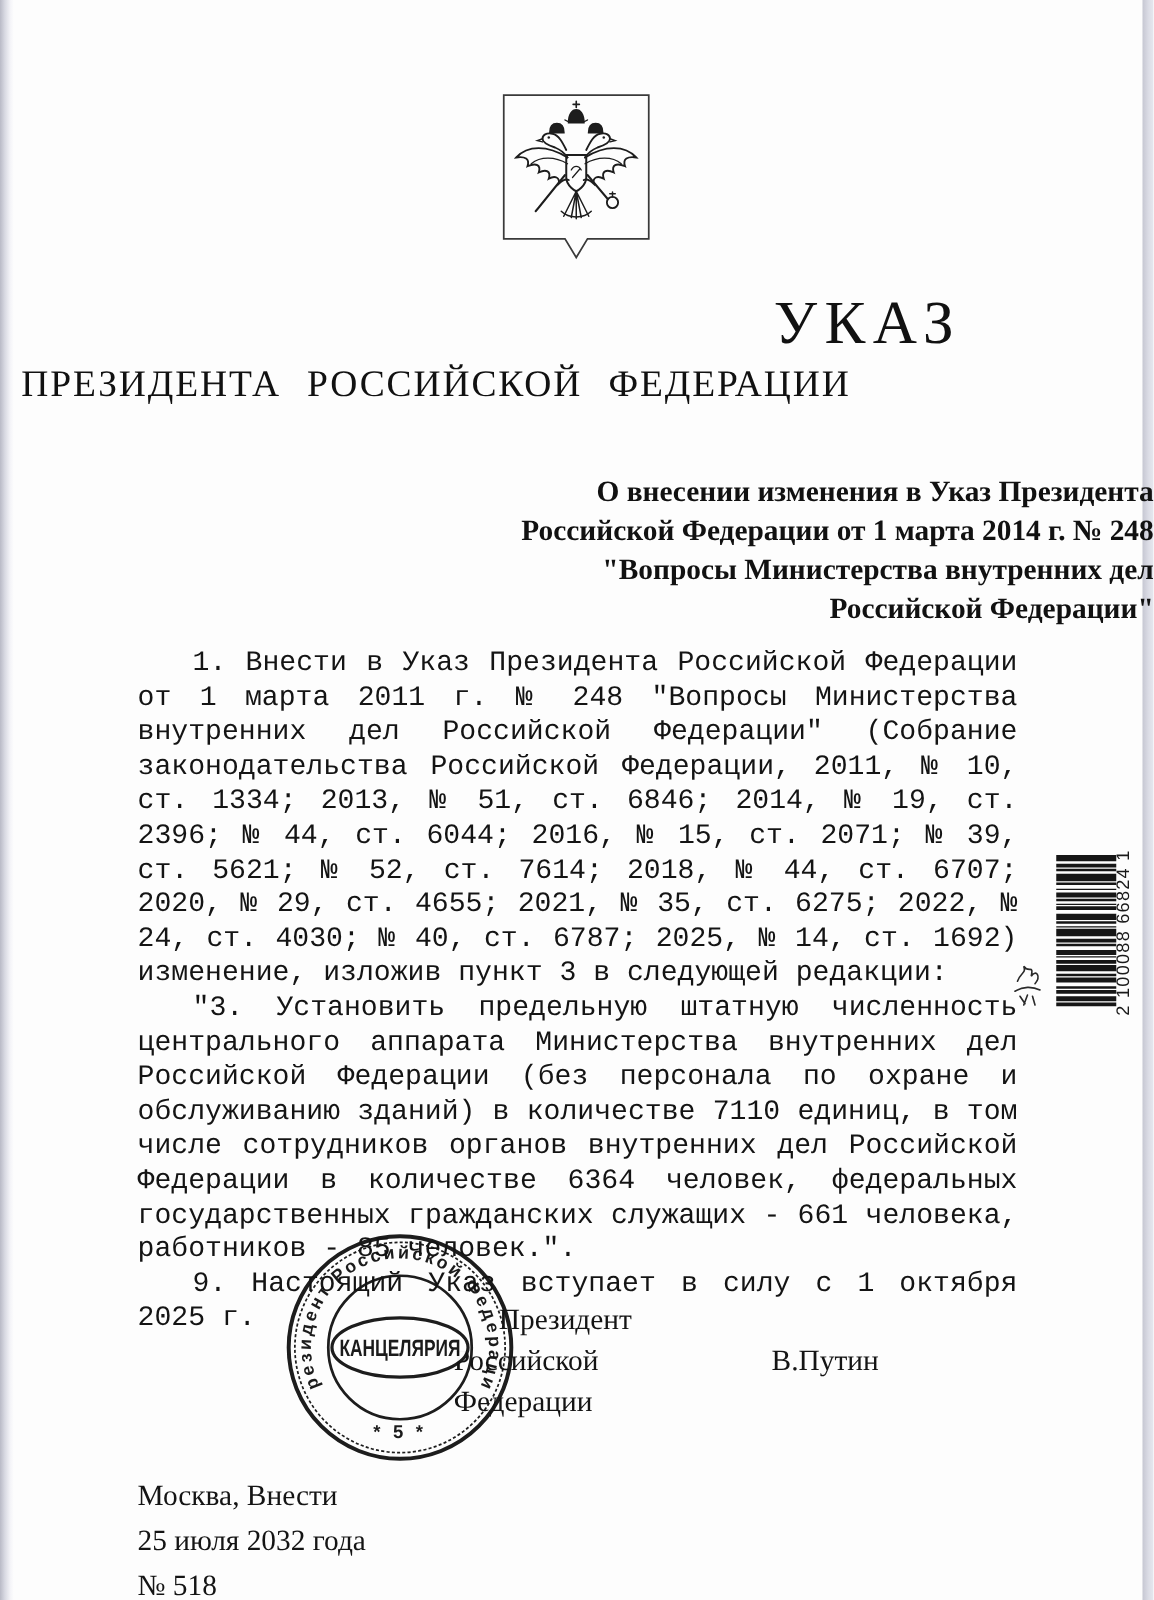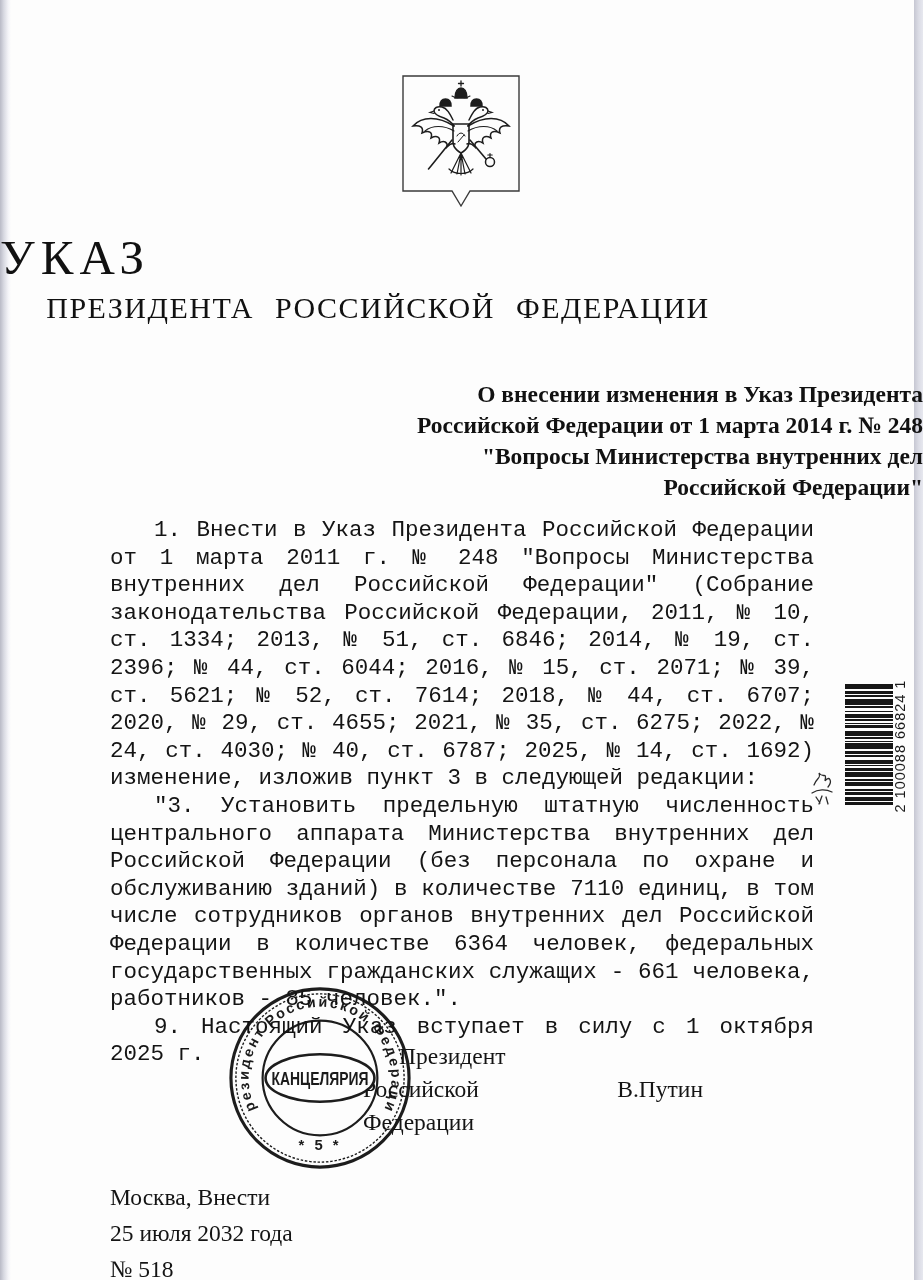--- a/index.html
+++ b/index.html
@@ -19,25 +19,25 @@
     background:linear-gradient(to right,#c6c7d2 0%, #dcdde6 55%, #e7e8ef 100%);
   }
 
   
   .emblem { position:absolute; left:400px; top:74px; width:122px; height:142px; }
   .emblem svg { width:100%; height:100%; }
 
   
   .doc-title {
     position:absolute; left:0; top:229px; width:769px;
-    text-align:left; font-size:49px; letter-spacing:6px; color:#111;
+    text-align:right; font-size:49px; letter-spacing:6px; color:#111;
   }
   .doc-subtitle {
-    position:absolute; left:0; top:291px; width:756px;
-    text-align:center; font-size:30px; letter-spacing:1.5px; word-spacing:12px; color:#111;
+    position:absolute; left:17px; top:291px; width:756px;
+    font-size:30px; letter-spacing:1.5px; word-spacing:12px; color:#111;
   }
   .doc-subject {
     position:absolute; left:0; top:379px; width:923px;
     text-align:right; font-weight:bold; font-size:23.5px; line-height:31px; color:#111;
   }
 
   
   .doc-body {
     position:absolute; left:110px; top:517px; width:704px;
     font-size:22.5px; line-height:27.6px; text-align:justify; color:#141414;

